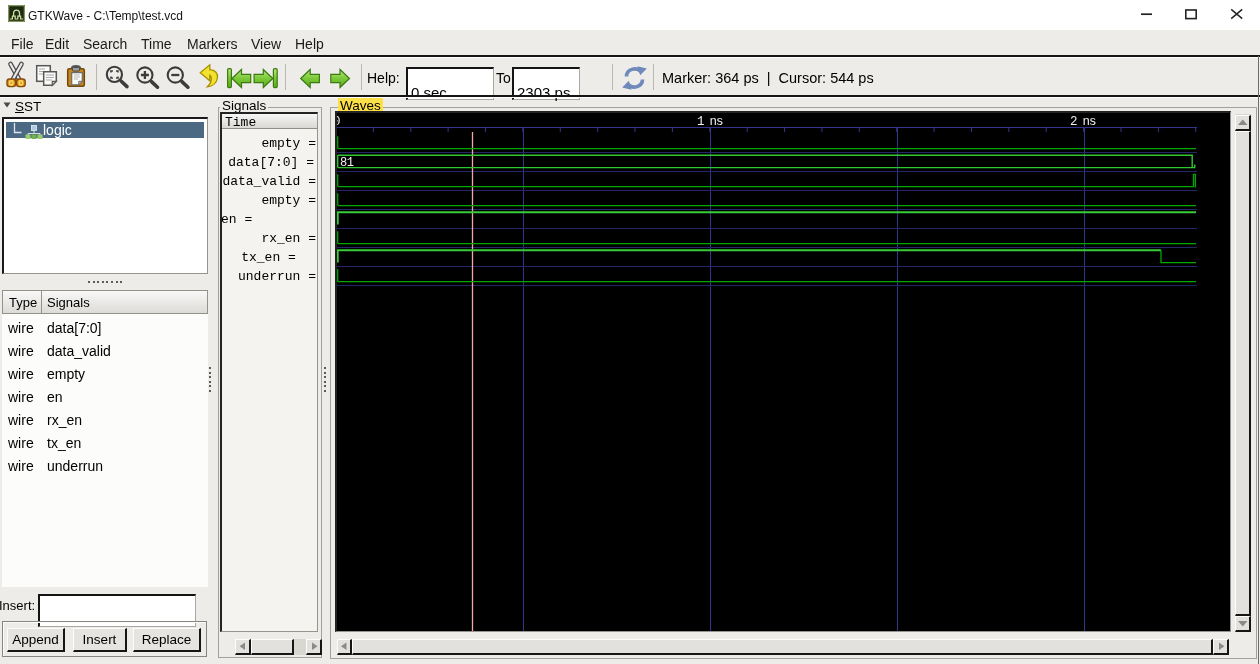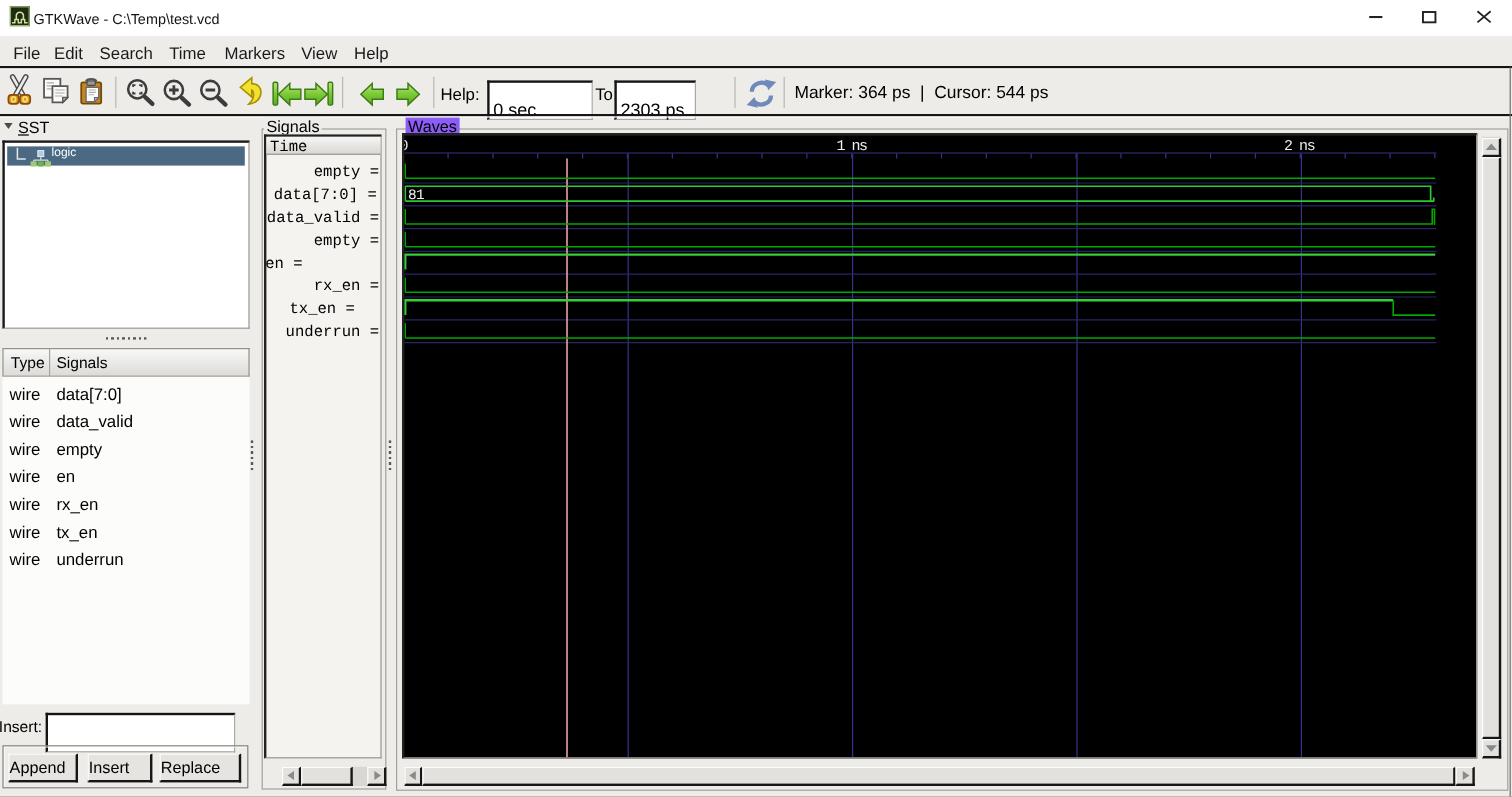--- a/index.html
+++ b/index.html
@@ -1,20 +1,20 @@
 <!DOCTYPE html>
 <html><head><meta charset="utf-8"><style>
 *{margin:0;padding:0;box-sizing:border-box;-webkit-font-smoothing:antialiased}
 html,body{width:1260px;height:664px;overflow:hidden}
 body{position:relative;font-family:"Liberation Sans",sans-serif;background:#edece8;font-size:13px;color:#000}
 .abs{position:absolute}
 .mono{font-family:"Liberation Mono",monospace}
 .entry{position:absolute;background:#fff;border-top:2px solid #141414;border-left:2px solid #141414;border-bottom:1px solid #a9a7a1;border-right:1px solid #a9a7a1;height:21px;font-size:15px;padding:15px 3px;line-height:17px}
 .hdr{background:linear-gradient(#f8f8f7,#dcdbd7);border:1px solid #949188;border-left:none}
-.btn{position:absolute;background:#e5e4e0;border-top:1px solid #fbfbfa;border-left:1px solid #fbfbfa;border-right:2px solid #161616;border-bottom:2px solid #161616;text-align:left;font-size:13.5px;color:#000}
+.btn{position:absolute;background:#e5e4e0;border-top:1px solid #fbfbfa;border-left:1px solid #fbfbfa;border-right:2px solid #161616;border-bottom:2px solid #161616;text-align:center;font-size:13.5px;color:#000}
 .wb{position:absolute;background:#e2e1dd;border-top:1px solid #fdfdfc;border-left:1px solid #fdfdfc;border-right:2px solid #161616;border-bottom:2px solid #161616}
 </style></head>
 <body>
 
 <div class="abs" style="left:0;top:0;width:1260px;height:30px;background:#ffffff"></div>
 <svg class="abs" style="left:8px;top:5px" width="17" height="17">
  <rect x="0" y="0" width="17" height="17" fill="#1e2a12"></rect>
  <rect x="0.7" y="0.7" width="15.6" height="15.6" fill="none" stroke="#9db36e" stroke-width="1"></rect>
  <path d="M5.6 11.2 V7.6 a3 3 0 0 1 5.9 0 V11.2" stroke="#cfe0a0" stroke-width="1.3" fill="none"></path>
  <path d="M2 14 h2.4 v-2.8 h2.8 v2.8 h2.6 v-2.8 h2.8 v2.8 H15" stroke="#cfe0a0" stroke-width="1.2" fill="none"></path>
@@ -139,21 +139,21 @@
 <div class="abs" style="left:2px;top:117px;width:206px;height:157px;background:#fff;border-top:2px solid #1a1a1a;border-left:2px solid #1a1a1a;border-right:1px solid #96948e;border-bottom:1px solid #96948e"></div>
 <div class="abs" style="left:6px;top:122px;width:198px;height:16px;background:#4b6983"></div>
 <svg class="abs" style="left:13px;top:123px" width="32" height="16">
  <path d="M1.5 0 v9.5 h7" stroke="#dfe5ea" stroke-width="1.3" fill="none"></path>
  <rect x="18.5" y="2.5" width="5" height="5" fill="#aecbe2" stroke="#e8eff5" stroke-width="0.8"></rect>
  <path d="M21 7.5 v3 M15 10.5 h12 M15 10.5 v1.5 M27 10.5 v1.5" stroke="#d7dde3" stroke-width="1" fill="none"></path>
  <rect x="12.5" y="11.5" width="5" height="4.5" fill="#9ccc70"></rect>
     <rect x="18.5" y="11.5" width="5" height="4.5" fill="#6fb24f"></rect>
     <rect x="24.5" y="11.5" width="5" height="4.5" fill="#9ccc70"></rect>
 </svg>
-<div class="abs" style="left:43px;top:122px;font-size:10px;color:#fff">logic</div>
+<div class="abs" style="left:43px;top:122px;font-size:14px;color:#fff">logic</div>
 <div class="abs" style="left:88px;top:281px;width:34px;height:2px;background:repeating-linear-gradient(90deg,#5c5a55 0 2px,transparent 2px 4.6px)"></div>
 
 <div class="hdr abs" style="left:2px;top:290px;width:40px;height:24px;border-left:1px solid #949188">
     <div style="margin:4px 0 0 6px">Type</div>
   </div>
 <div class="hdr abs" style="left:42px;top:290px;width:166px;height:24px">
     <div style="margin:4px 0 0 5px">Signals</div>
   </div>
 <div class="abs" style="left:2px;top:314px;width:206px;height:273px;background:#fcfcfb"></div>
 <div class="abs" style="left:0;top:0;font-size:14px" id="wirelist">
@@ -202,21 +202,21 @@
 <svg class="abs" style="left:235px;top:639px" width="16" height="16">
     <path d="M10 3.5 v7.5 l-5.5 -3.75 z" fill="#8a8a88"></path>
   </svg>
 <div class="wb" style="left:251px;top:639px;width:43px;height:16px"></div>
 <div class="wb" style="left:306px;top:639px;width:16px;height:16px"></div>
 <svg class="abs" style="left:306px;top:639px" width="16" height="16">
     <path d="M6 3.5 v7.5 l5.5 -3.75 z" fill="#8a8a88"></path>
   </svg>
 
 <div class="abs" style="left:330px;top:107px;width:927px;height:552px;border:1px solid #a3a19b"></div>
-<div class="abs" style="left:338px;top:98px;background:#8b5cf6;padding:0 2px;font-size:13.5px">Waves</div>
+<div class="abs" style="left:338px;top:98px;background:#fde047;padding:0 2px;font-size:13.5px">Waves</div>
 <div class="abs" style="left:335px;top:111px;width:896px;height:521px;background:#000;border-top:2px solid #232321;border-left:2px solid #232321;border-right:1px solid #96948e;border-bottom:1px solid #96948e"></div>
 <svg class="abs" style="left:337px;top:113px" width="892" height="518" id="wavesvg">
  <g font-family="Liberation Mono,monospace" font-size="12.5px" letter-spacing="-1.2" fill="#efefef">
   <text x="-4" y="12">0</text>
       <text x="360" y="12">1 ns</text>
       <text x="733" y="12">2 ns</text>
  </g>
  <g stroke="#34348a" stroke-width="1">
   <line x1="0" y1="14.5" x2="860" y2="14.5"></line>
   <line x1="186.5" y1="15" x2="186.5" y2="518"></line>

